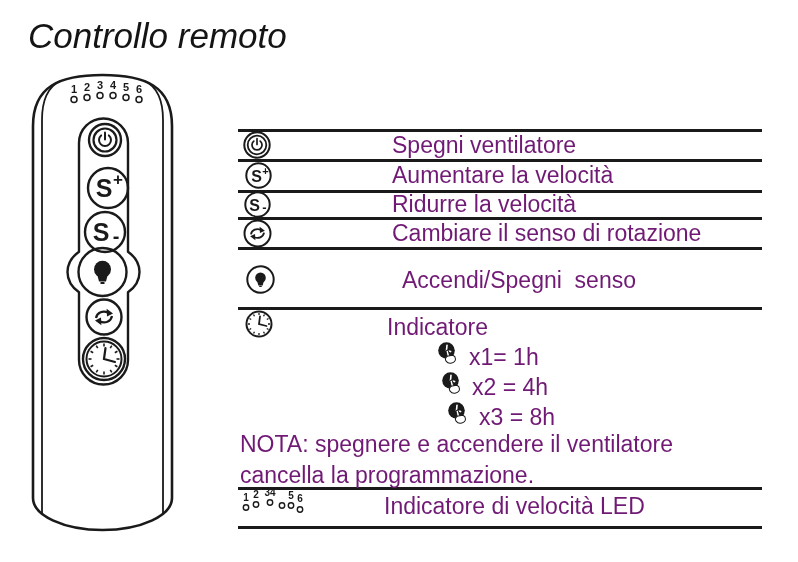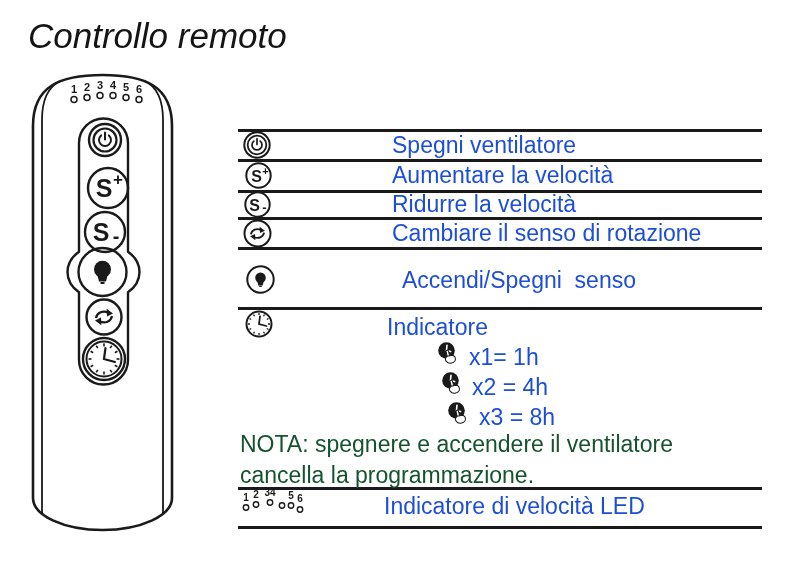--- a/index.html
+++ b/index.html
@@ -2,23 +2,23 @@
 <html><head>
 <meta charset="utf-8">
 <style>
   html,body{margin:0;padding:0;background:#fff;}
   .page{position:relative;width:774px;height:562px;background:#fff;overflow:hidden;
         font-family:"Liberation Sans",sans-serif;color:#1a1a1a;}
   .title{position:absolute;left:28px;top:16px;font-size:35px;font-style:italic;
          font-weight:500;letter-spacing:0;color:#141414;}
   .rule{position:absolute;left:238px;width:524px;height:3px;background:#1a1a1a;}
   .row-label{position:absolute;height:28px;line-height:28px;font-size:23px;
-             white-space:pre;color:#1d4ed8;}
+             white-space:pre;color:#701a75;}
   .note{position:absolute;left:240px;top:429px;width:470px;font-size:23px;
-        line-height:31px;white-space:pre-line;color:#14532d;}
+        line-height:31px;white-space:pre-line;color:#701a75;}
   .ico{position:absolute;}
   svg{display:block;}
   .ink-stroke{stroke:#1a1a1a;fill:none;}
   .ink-fill{fill:#1a1a1a;}
   text{fill:#1a1a1a;font-family:"Liberation Sans",sans-serif;}
 </style>
 </head>
 <body>
 
 <div class="page">

